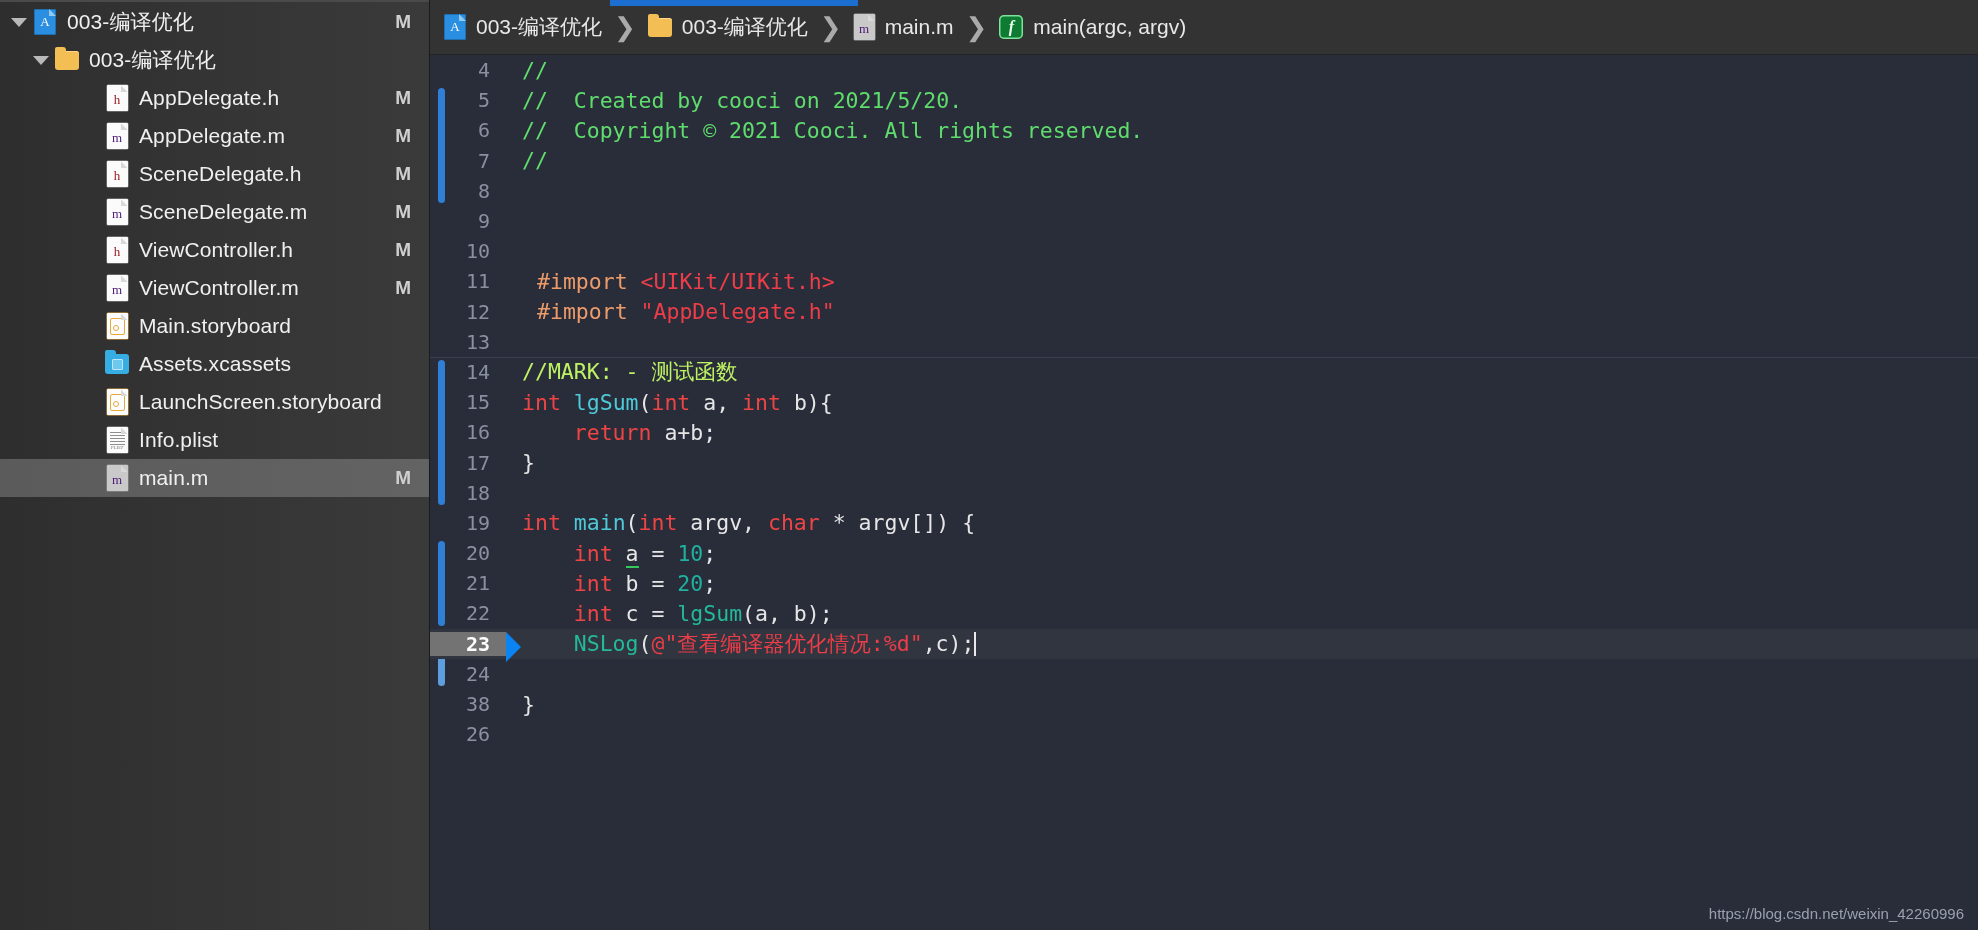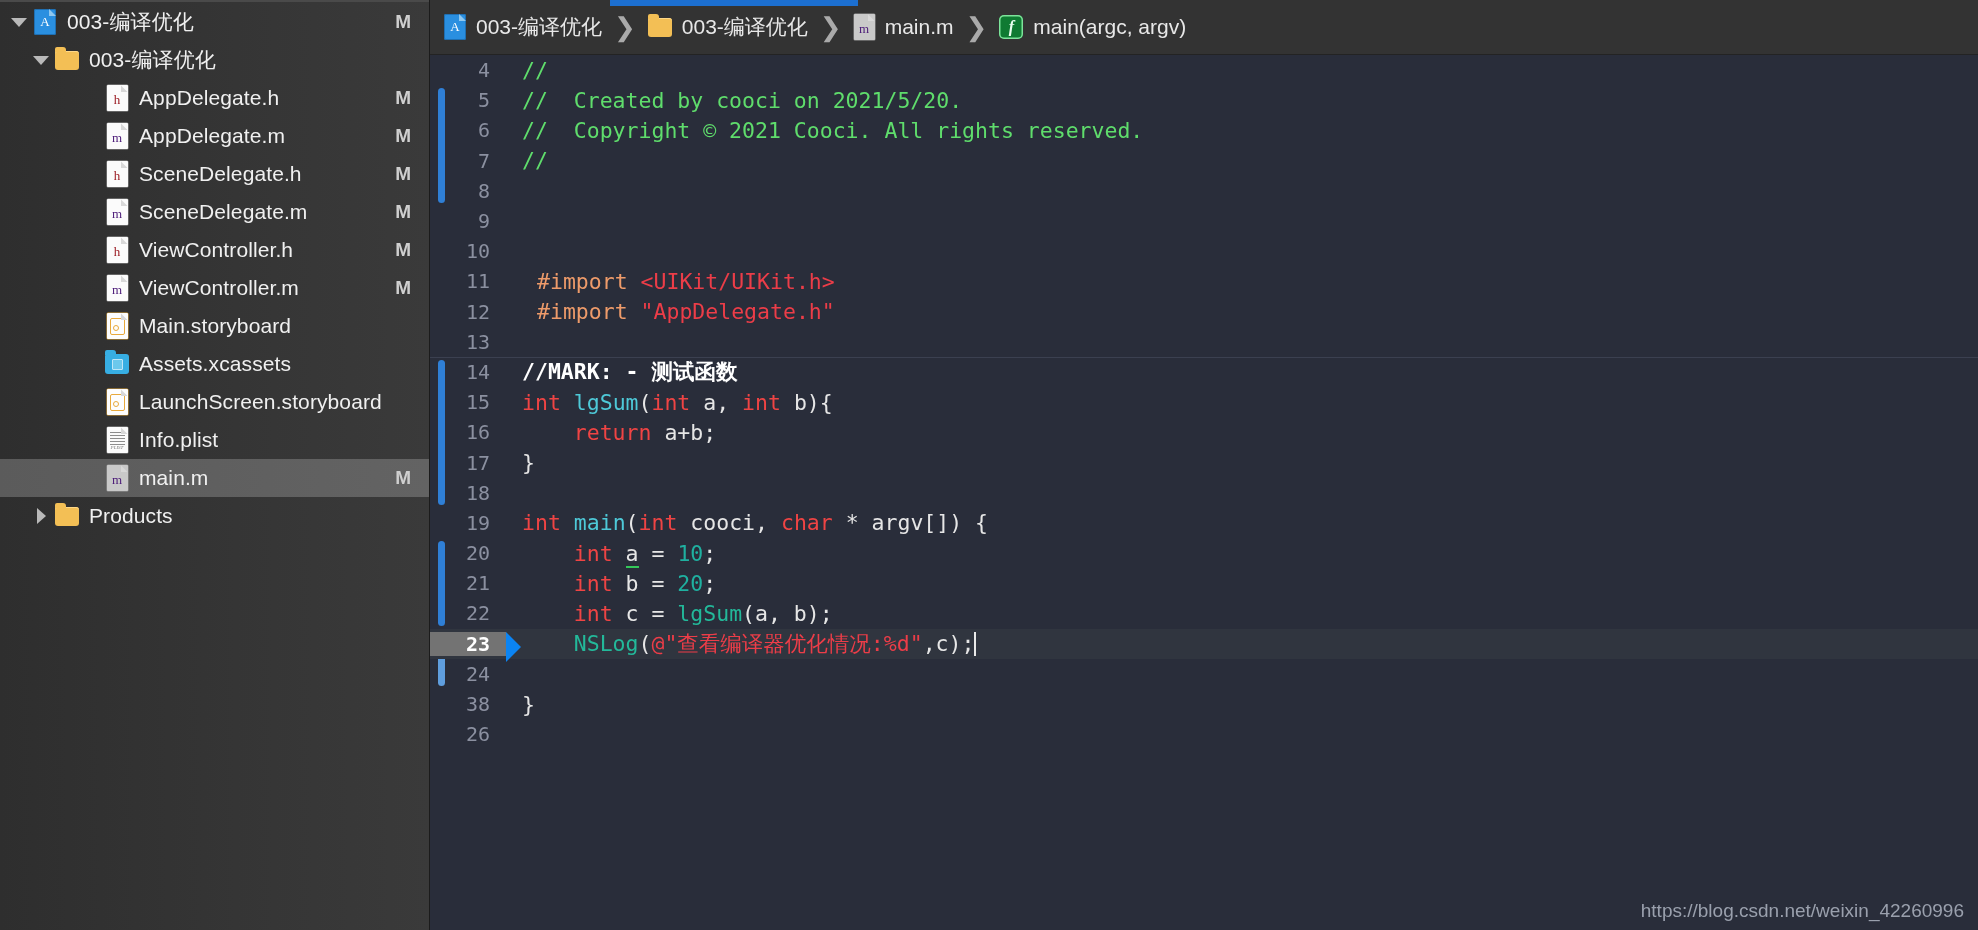--- a/index.html
+++ b/index.html
@@ -151,36 +151,36 @@
   }
   .lnum.active:after{
     content:""; position:absolute; right:-15px; top:0; width:0;height:0;
     border-top:15.1px solid transparent; border-bottom:15.1px solid transparent;
     border-left:15px solid #0b84f3;
   }
   .ctext { flex:1 1 auto; white-space:pre; padding-left:16px; }
 
   
   .t-cmt  { color:#5fdd6c; }
-  .t-mark { color:#ffffff; font-weight:bold; }
+  .t-mark { color:#bef264; font-weight:normal; }
   .t-pre  { color:#ee9b6a;margin-left:15px; }
   .t-str  { color:#ec3d48; }
   .t-kw   { color:#ef4444; }
   .t-fn   { color:#4ec9d8; }
   .t-call { color:#23b99a; }
   .t-num  { color:#1fb0a0; }
   .t-pln  { color:#e6e6e6; }
   .t-var-warn { color:#e6e6e6; border-bottom:2.5px solid #34c759; }
   .caret { display:inline-block; width:2px; height:24px; background:#e9e9e9;
            vertical-align:-5px; margin-left:0px; }
 
   
   #watermark {
     position:absolute; right:14px; bottom:8px;
-    color:#9aa0ad; font-size:19px; font-family:"Liberation Sans",sans-serif;
+    color:#9aa0ad; font-size:15px; font-family:"Liberation Sans",sans-serif;
   }
 </style>
 </head>
 <body>
 
 <div id="app">
 
   <div id="sidebar">
     <div id="sidebar-topline"></div>
     <div id="nav-list">
@@ -294,30 +294,20 @@
           <span class="badge"></span>
         </div>
         <div class="nav-row ind2 selected">
           <span class="disc"></span>
           <span class="ficon" style="display: flex; align-items: center; justify-content: center;">
             <span class="doc m grey">m</span>
           </span>
           <span class="label">main.m</span>
           <span class="badge">M</span>
         </div>
-        <div class="nav-row ind1">
-          <span class="disc">
-            <i class="tri right"></i>
-          </span>
-          <span class="ficon" style="display: flex; align-items: center; justify-content: center;">
-            <span class="folder"></span>
-          </span>
-          <span class="label">Products</span>
-          <span class="badge"></span>
-        </div>
       </div>
   </div>
 
   <div id="editor-pane">
 
     <div id="jumpbar">
       <div id="tabstrip"></div>
       <div id="crumbs" style="display:flex;align-items:center;">
           <span class="crumb">
             <span class="ficon ci" style="display: flex; align-items: center; justify-content: center; margin-right: 10px;">
@@ -412,21 +402,21 @@
           <div class="crow">
             <span class="lnum">17</span>
             <span class="ctext"><span class="t-pln">}</span></span>
           </div>
           <div class="crow">
             <span class="lnum">18</span>
             <span class="ctext"></span>
           </div>
           <div class="crow">
             <span class="lnum">19</span>
-            <span class="ctext"><span class="t-kw">int</span><span class="t-pln"> </span><span class="t-fn">main</span><span class="t-pln">(</span><span class="t-kw">int</span><span class="t-pln"> cooci, </span><span class="t-kw">char</span><span class="t-pln"> * argv[]) {</span></span>
+            <span class="ctext"><span class="t-kw">int</span><span class="t-pln"> </span><span class="t-fn">main</span><span class="t-pln">(</span><span class="t-kw">int</span><span class="t-pln"> argv, </span><span class="t-kw">char</span><span class="t-pln"> * argv[]) {</span></span>
           </div>
           <div class="crow">
             <span class="lnum">20</span>
             <span class="ctext"><span class="t-pln">    </span><span class="t-kw">int</span><span class="t-pln"> </span><span class="t-var-warn">a</span><span class="t-pln"> = </span><span class="t-num">10</span><span class="t-pln">;</span></span>
           </div>
           <div class="crow">
             <span class="lnum">21</span>
             <span class="ctext"><span class="t-pln">    </span><span class="t-kw">int</span><span class="t-pln"> b = </span><span class="t-num">20</span><span class="t-pln">;</span></span>
           </div>
           <div class="crow">

